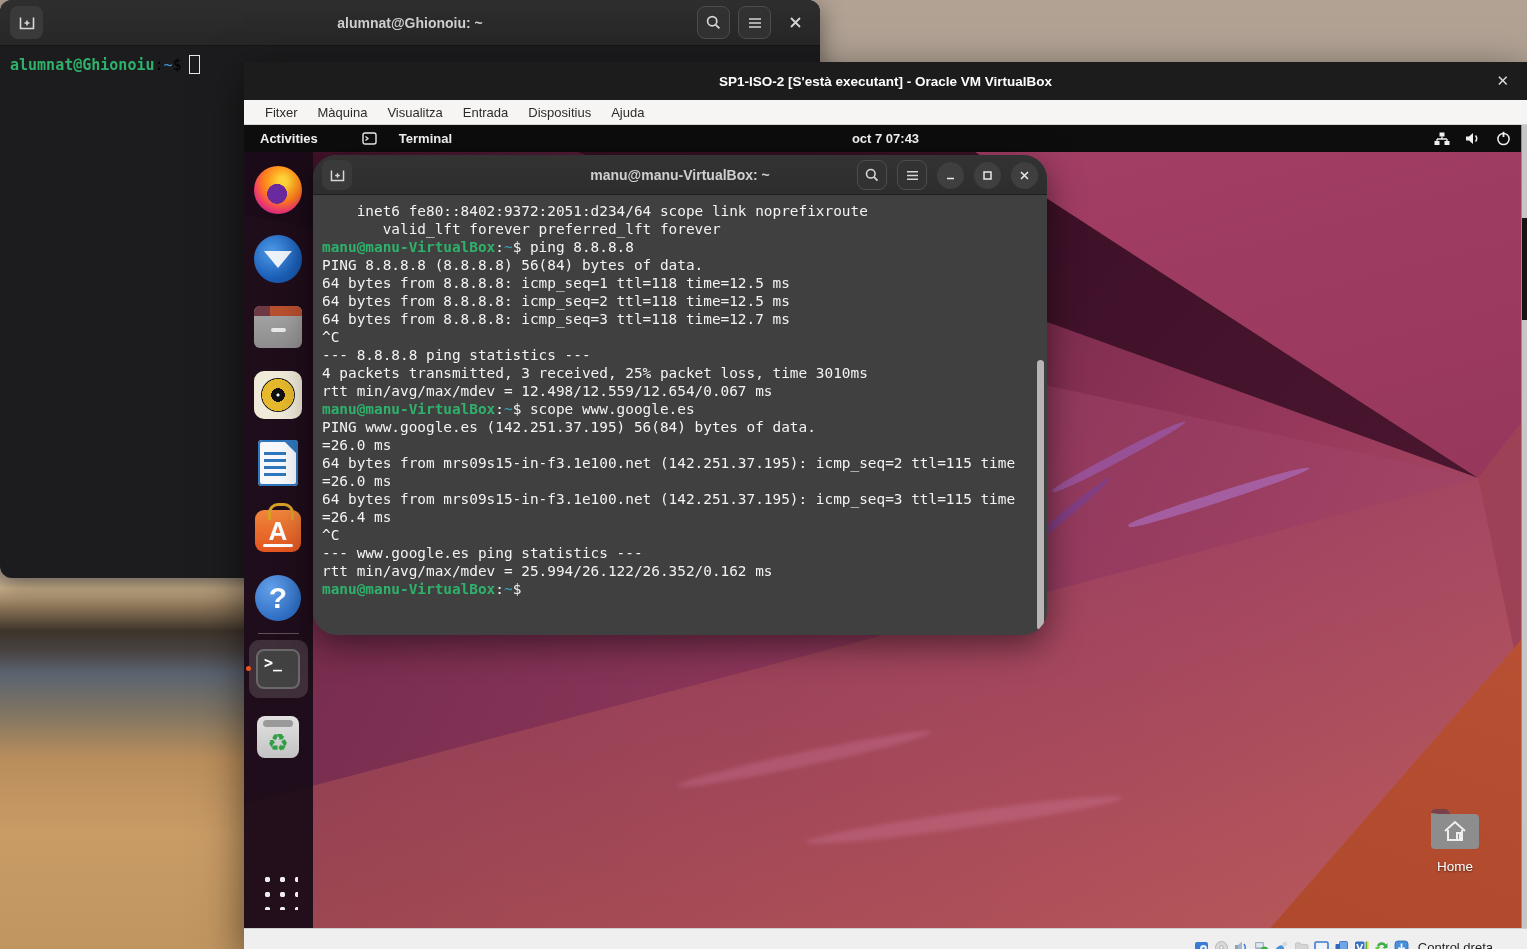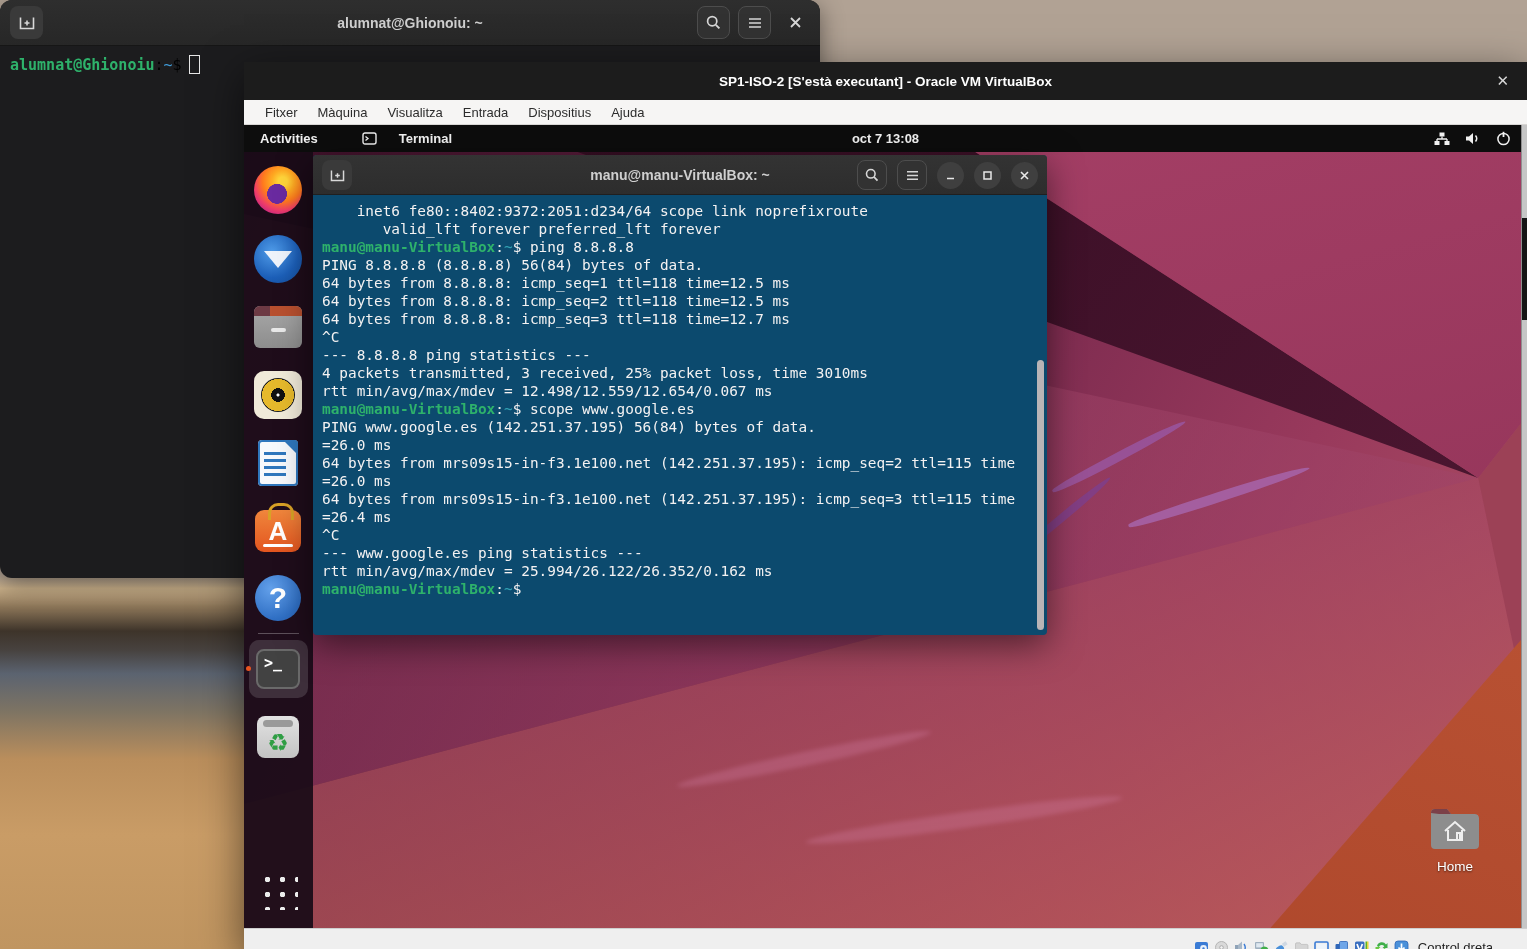--- a/index.html
+++ b/index.html
@@ -110,22 +110,22 @@
     color:#fff; font-family:"DejaVu Sans Mono",monospace; font-size:15px; font-weight:700; padding:3px 0 0 6px; }
   
   .ic-trash { width:42px; height:42px; margin:3px; border-radius:8px; background:linear-gradient(180deg,#e2e2e2,#c3c3c3); position:relative;
     display:flex; align-items:flex-end; justify-content:center; color:#2f9e44; font-size:24px; line-height:30px; }
   .ic-trash:before { content:""; position:absolute; top:4px; left:6px; right:6px; height:7px; border-radius:4px; background:#9a9a9a; }
   
   .ic-grid { width:40px; height:40px; margin:4px;
     background:radial-gradient(circle 3px, #ececec 2.6px, transparent 3px) 0 0/15px 15px; background-position:2px 2px; }
 
   
-  #vm-term { position:absolute; left:69px; top:30px; width:734px; height:480px; border-radius:4px; overflow:hidden; z-index:6;
-    box-shadow:0 10px 34px rgba(0,0,0,.5); background:#0c4a6e; }
+  #vm-term { position:absolute; left:69px; top:30px; width:734px; height:480px; border-radius:24px; overflow:hidden; z-index:6;
+    box-shadow:0 10px 34px rgba(0,0,0,.5); background:#404040; }
   #vm-term .hdr { position:relative; height:40px; background:linear-gradient(180deg,#333333,#2d2d2d); border-bottom:1px solid #201f1f; }
   #vm-term .hdr .left { position:absolute; left:9px; top:5px; }
   #vm-term .hdr .right { position:absolute; right:9px; top:5px; display:flex; gap:10px; align-items:center; }
   .tbtn.sm { width:30px; height:30px; }
   .cbtn { width:27px; height:27px; border-radius:50%; background:#3f3f3f; color:#e8e8e8; display:flex; align-items:center; justify-content:center; font-size:12px; }
   #vm-term .body { padding:7px 0 0 9px; font-family:"DejaVu Sans Mono",monospace; font-size:14.4px; line-height:18px; color:#f4f2f2; }
   .tl { height:18px; white-space:pre; }
   .p-user { color:#2eb26b; font-weight:700; }
   .p-tilde { color:#31a2b4; }
   .hp-tilde { color:#3f9bd8; }
@@ -217,21 +217,21 @@
 
       <div id="vm-topbar">
         <span class="activities">Activities</span>
         <span class="appind">
           <svg width="15" height="13" viewBox="0 0 15 13">
               <rect x="1" y="1" width="13" height="11" rx="2" fill="none" stroke="#efefef" stroke-width="1.4"></rect>
               <path d="M3.5 4.5 L6 6.5 L3.5 8.5" fill="none" stroke="#efefef" stroke-width="1.3"></path>
             </svg>
           <span>Terminal</span>
         </span>
-        <span class="clock">oct 7 13:08</span>
+        <span class="clock">oct 7 07:43</span>
         <span class="sysicons">
           <svg width="16" height="14" viewBox="0 0 16 14">
               <rect x="5.5" y="0.5" width="5" height="4" fill="#f0f0f0"></rect>
               <path d="M8 4.5 V7 M3 7 H13 M3 7 V9 M13 7 V9" stroke="#f0f0f0" stroke-width="1.3" fill="none"></path>
               <rect x="0.5" y="9" width="5" height="4" fill="#f0f0f0"></rect>
               <rect x="10.5" y="9" width="5" height="4" fill="#f0f0f0"></rect>
             </svg>
           <svg width="16" height="13" viewBox="0 0 16 13">
               <path d="M1 4.5 H4 L8 1 V12 L4 8.5 H1 Z" fill="#f0f0f0"></path>
               <path d="M10.5 3.5 Q13 6.5 10.5 9.5" fill="none" stroke="#f0f0f0" stroke-width="1.5"></path>

